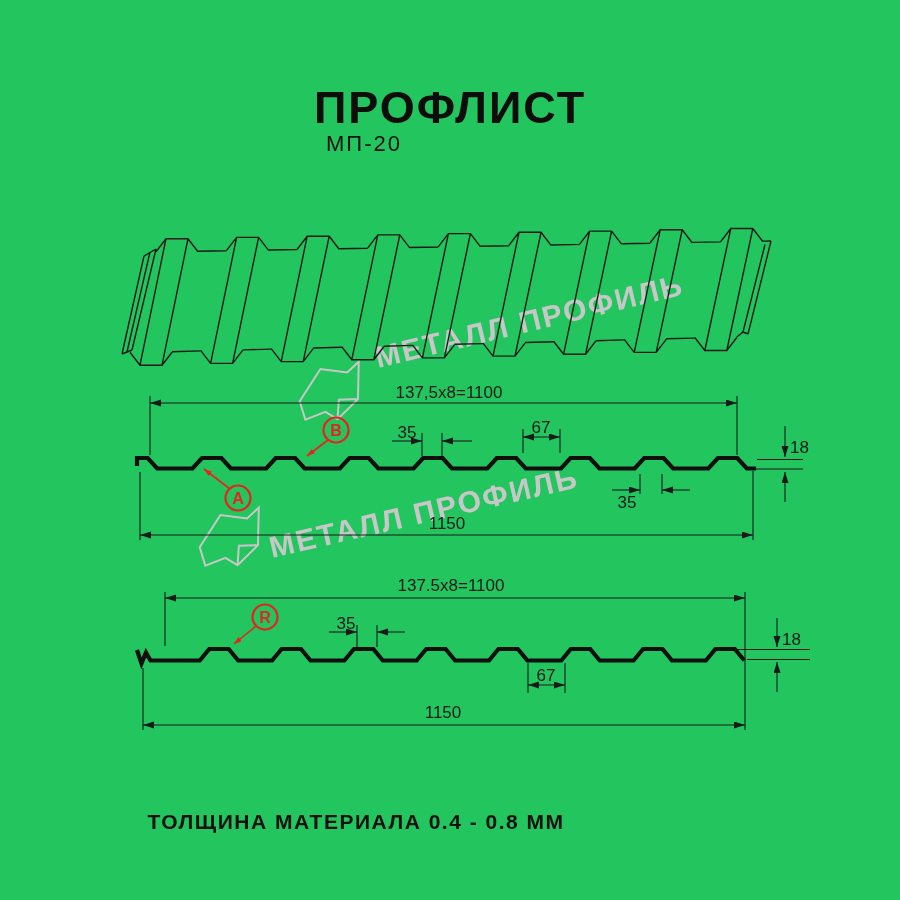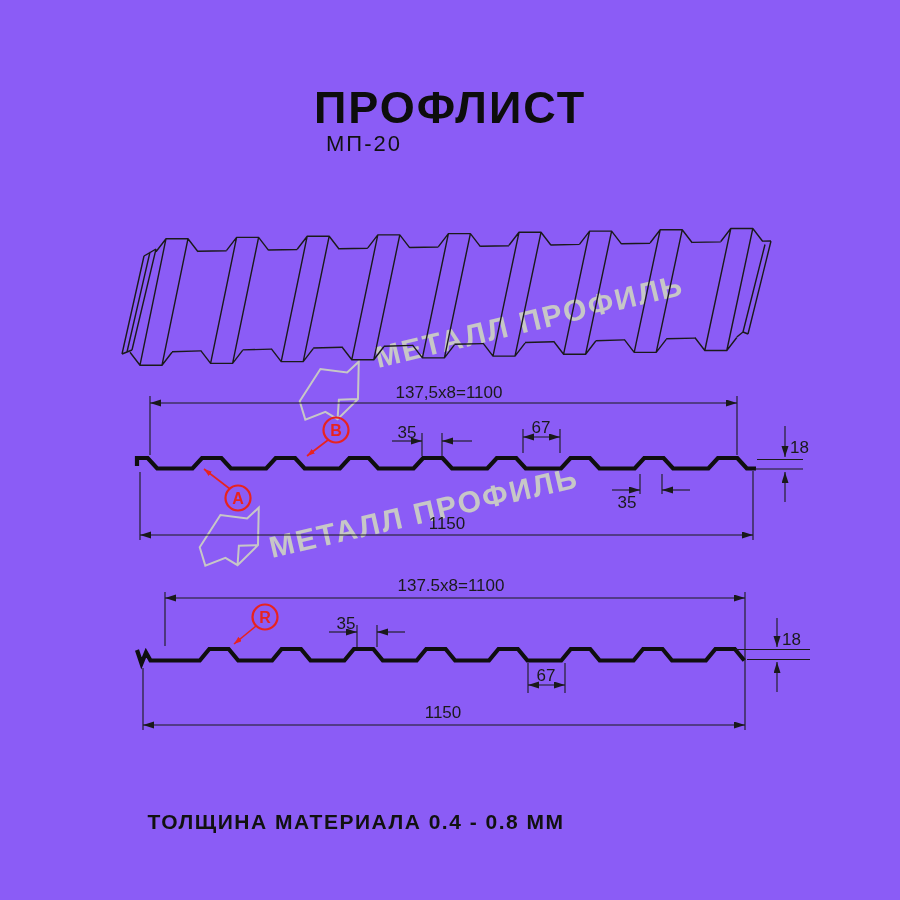--- a/index.html
+++ b/index.html
@@ -1,17 +1,17 @@
 <!DOCTYPE html>
 <html><head>
 <meta charset="utf-8">
 <style>
   html,body{margin:0;padding:0;background:#fff;}
   .page{
-    position:relative;width:900px;height:900px;background:#8b5cf6;overflow:hidden;
+    position:relative;width:900px;height:900px;background:#22c55e;overflow:hidden;
     font-family:"Liberation Sans","DejaVu Sans",sans-serif;color:#1a1a1a;
   }
   .doc-title{
     position:absolute;top:82px;left:0;width:900px;text-align:center;
     font-size:45px;font-weight:bold;letter-spacing:2px;color:#0d0d0d;margin:0;
   }
   .doc-subtitle{
     position:absolute;top:131px;left:0;width:728px;text-align:center;
     font-size:22px;font-weight:normal;letter-spacing:2px;color:#111;
   }

